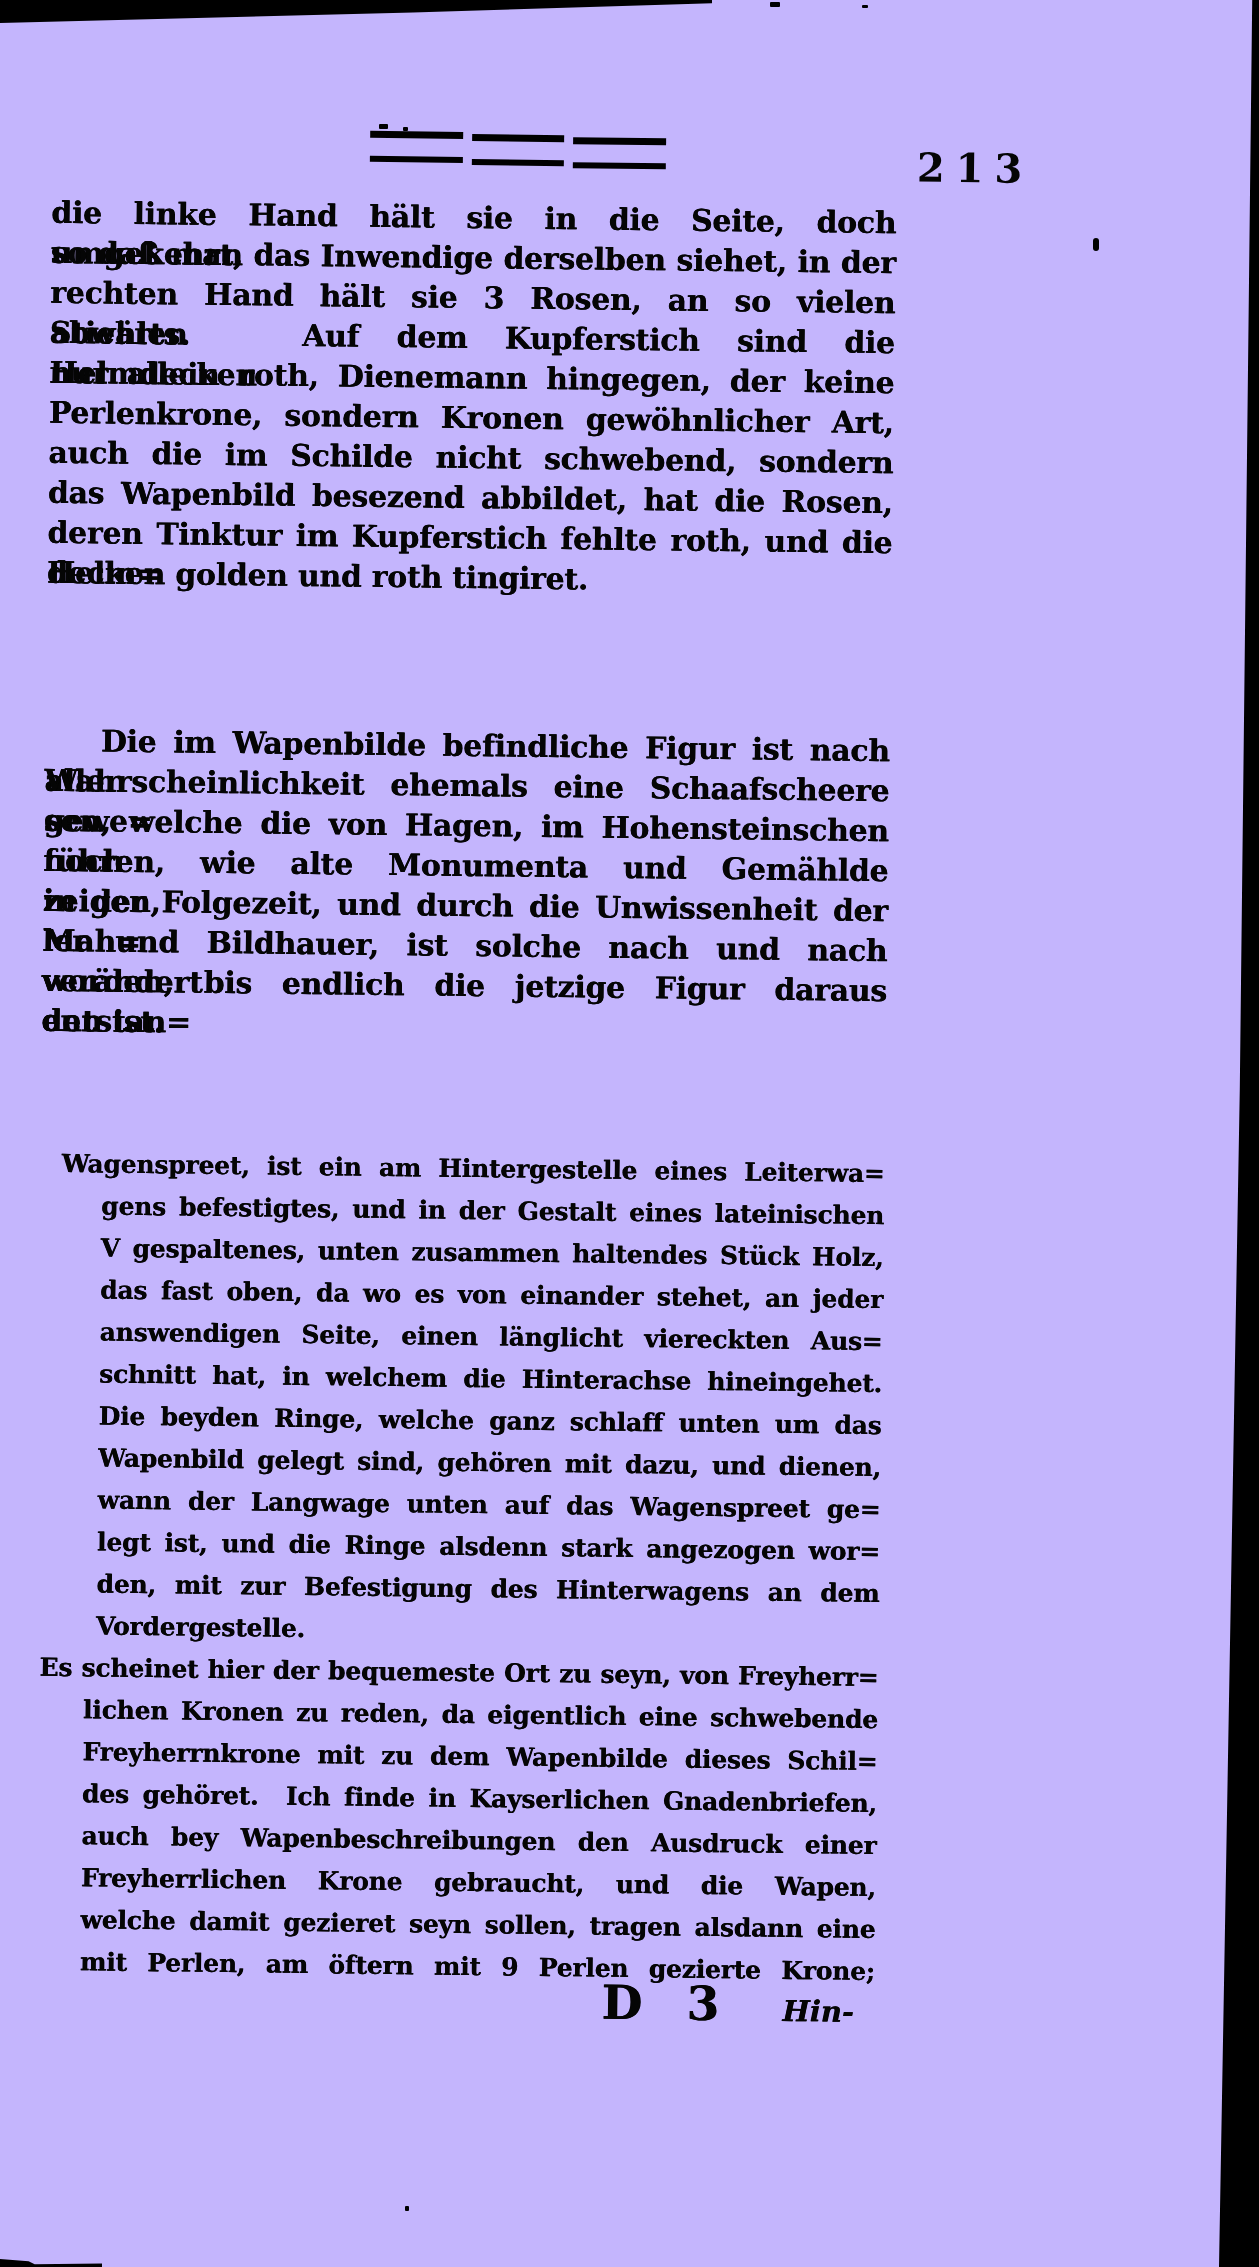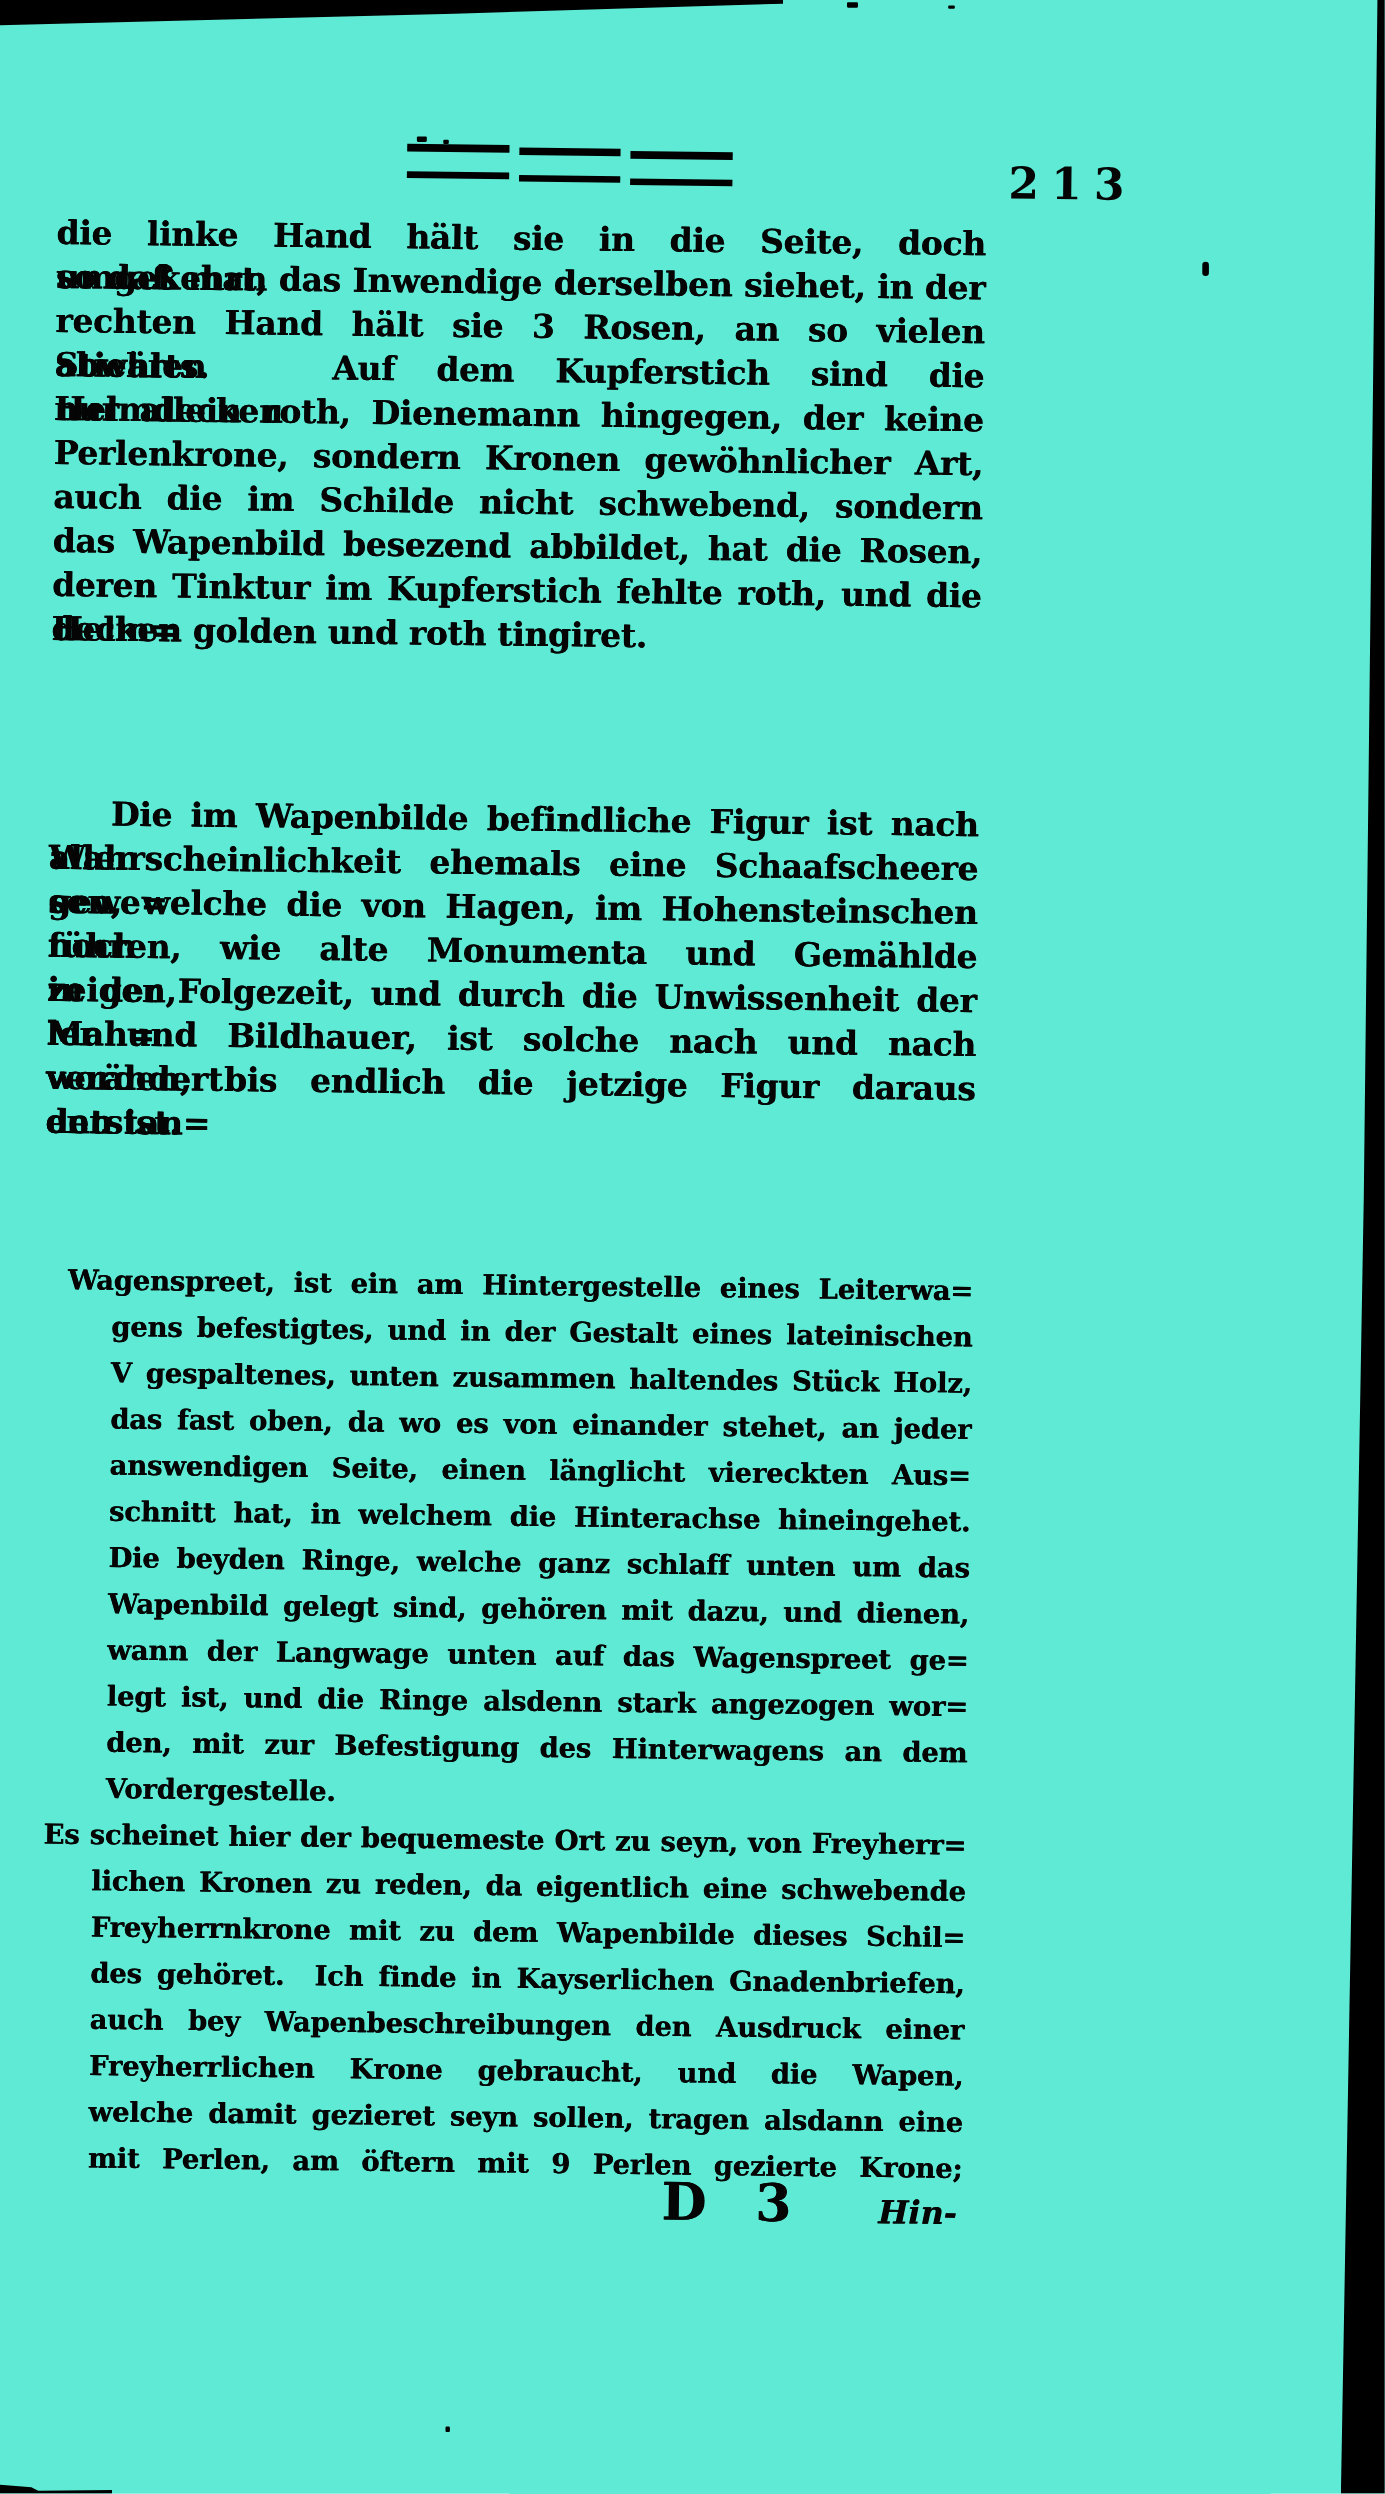--- a/index.html
+++ b/index.html
@@ -2,21 +2,21 @@
 <html><head>
 <meta charset="utf-8">
 <title>Scanned book page 213</title>
 <style>
   html,body{margin:0;padding:0;}
   body{
     width:1259px;height:2267px;position:relative;overflow:hidden;
     background:#ffffff;color:#050505;
     font-family:"DejaVu Serif","Liberation Serif",serif;
   }
-  .page{position:absolute;inset:0;background:#5eead4;}
+  .page{position:absolute;inset:0;background:#c4b5fd;}
 
   
   .top-bar{
     position:absolute;left:0;top:0;width:712px;height:24px;background:#000;
     clip-path:polygon(0 0,100% 0,100% 14%,58% 52%,0 96%);
   }
   .right-wedge{
     position:absolute;top:0;right:0;width:40px;height:2267px;background:#000;
     clip-path:polygon(83% 0,100% 0,100% 100%,0 100%,52% 48%);
   }
@@ -69,21 +69,20 @@
   
   .signature{
     position:absolute;left:612px;top:1975px;
     font-size:47px;font-weight:700;letter-spacing:14px;
     text-shadow:0.5px 0 0 currentColor;
   }
   .catchword{
     position:absolute;left:793px;top:1992px;
     font-size:29px;font-weight:700;font-style:italic;
     text-shadow:0.4px 0 0 currentColor;
-    margin-left:16px;
   }
 </style>
 </head>
 <body>
 
 <div class="page">
 
   <div class="top-bar"></div>
   <div class="right-wedge"></div>
   <div class="bottom-left-mark"></div>

